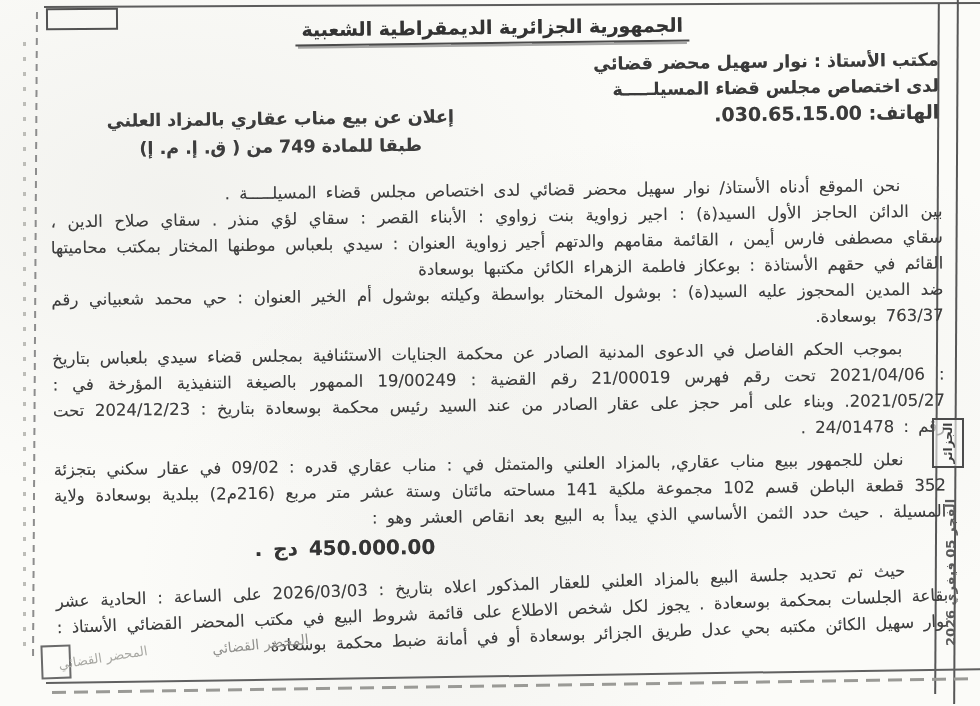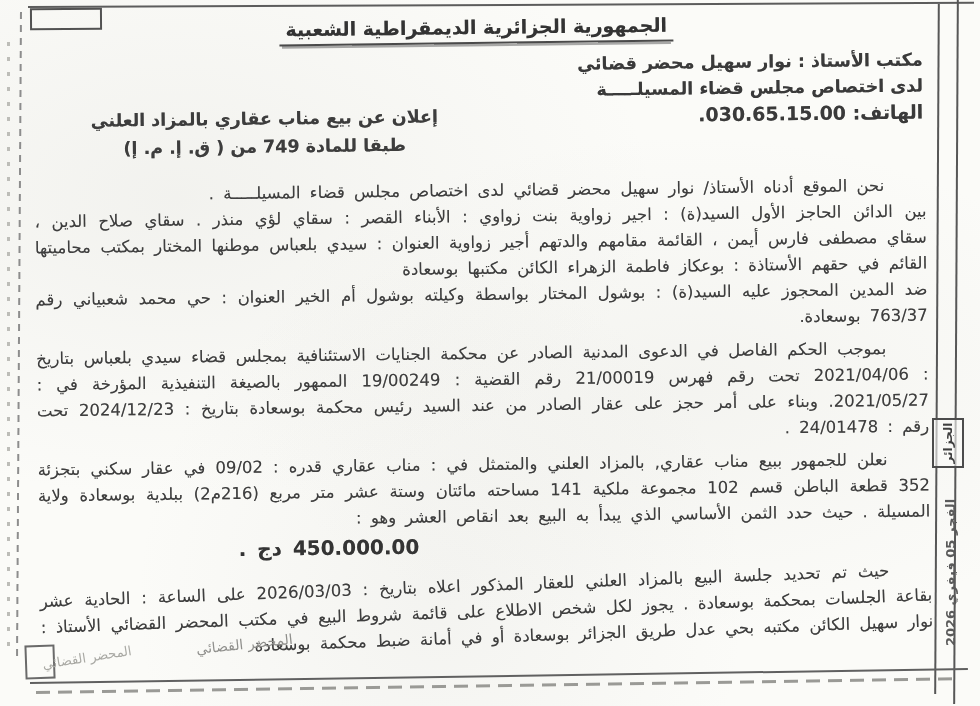--- a/index.html
+++ b/index.html
@@ -5,21 +5,21 @@
   html,body{margin:0;padding:0;}
   body{
     width:980px;height:706px;position:relative;overflow:hidden;
     font-family:"DejaVu Sans", sans-serif;
     background:
       radial-gradient(ellipse at 18% 28%, rgba(195,195,188,.16), transparent 42%),
       radial-gradient(ellipse at 70% 55%, rgba(200,200,192,.14), transparent 46%),
       radial-gradient(ellipse at 45% 85%, rgba(190,190,185,.12), transparent 40%),
       #fbfbf8;
   }
-  .page{position:absolute;inset:0;}
+  .page{position:absolute;inset:0;margin-left:16px;}
 
   
   .frame-top{position:absolute;left:28px;top:6px;width:946px;height:2px;background:#5c5c5c;transform:rotate(-.25deg);transform-origin:left center;}
   .frame-left{position:absolute;left:18px;top:12px;width:2px;height:648px;background:repeating-linear-gradient(to bottom,#8d8d8d 0 7px,transparent 7px 13px);transform:rotate(.35deg);}
   .edge-artifacts{position:absolute;left:7px;top:42px;width:3px;height:610px;background:repeating-linear-gradient(to bottom,#bdbdb8 0 4px,transparent 4px 15px);}
   .frame-right-inner{position:absolute;right:42px;top:4px;width:2px;height:690px;background:#575757;transform:rotate(.3deg);}
   .frame-right-outer{position:absolute;right:23px;top:0;width:2px;height:704px;background:#575757;transform:rotate(.3deg);}
   .frame-bottom{position:absolute;left:30px;bottom:22px;width:938px;height:2px;background:#606060;transform:rotate(-.85deg);transform-origin:left center;}
   .frame-bottom2{position:absolute;left:36px;bottom:12px;width:920px;height:3px;background:repeating-linear-gradient(to right,#9a9a96 0 14px,transparent 14px 22px);transform:rotate(-.85deg);transform-origin:left center;}
   .box-tl{position:absolute;left:30px;top:8px;width:68px;height:18px;border:2px solid #525252;transform:rotate(-.4deg);}

